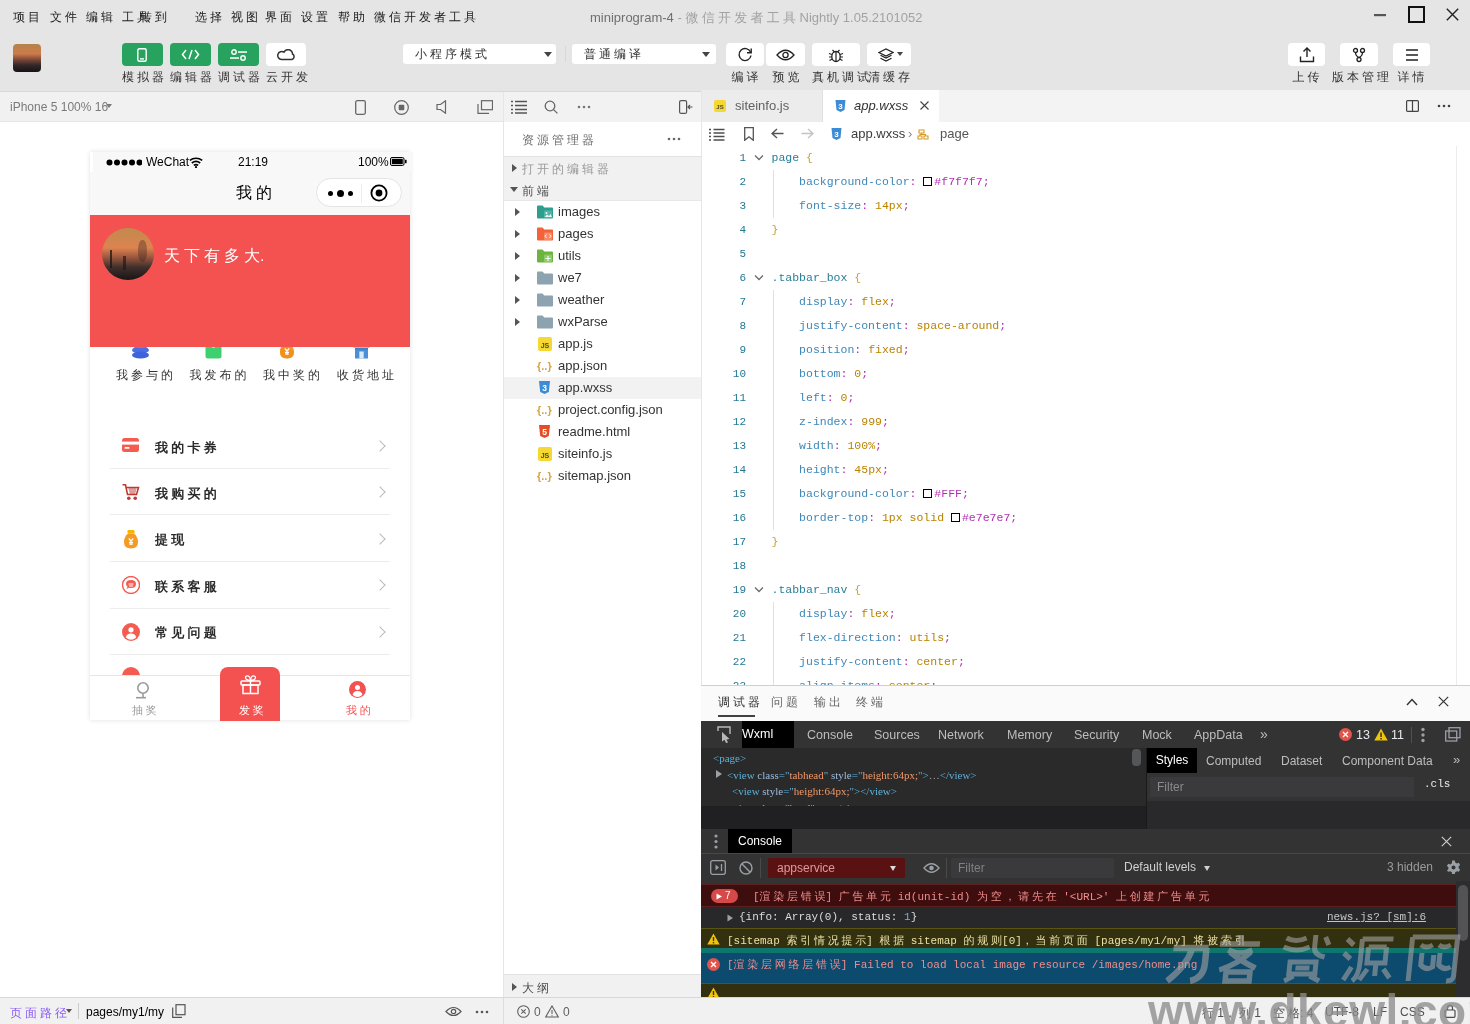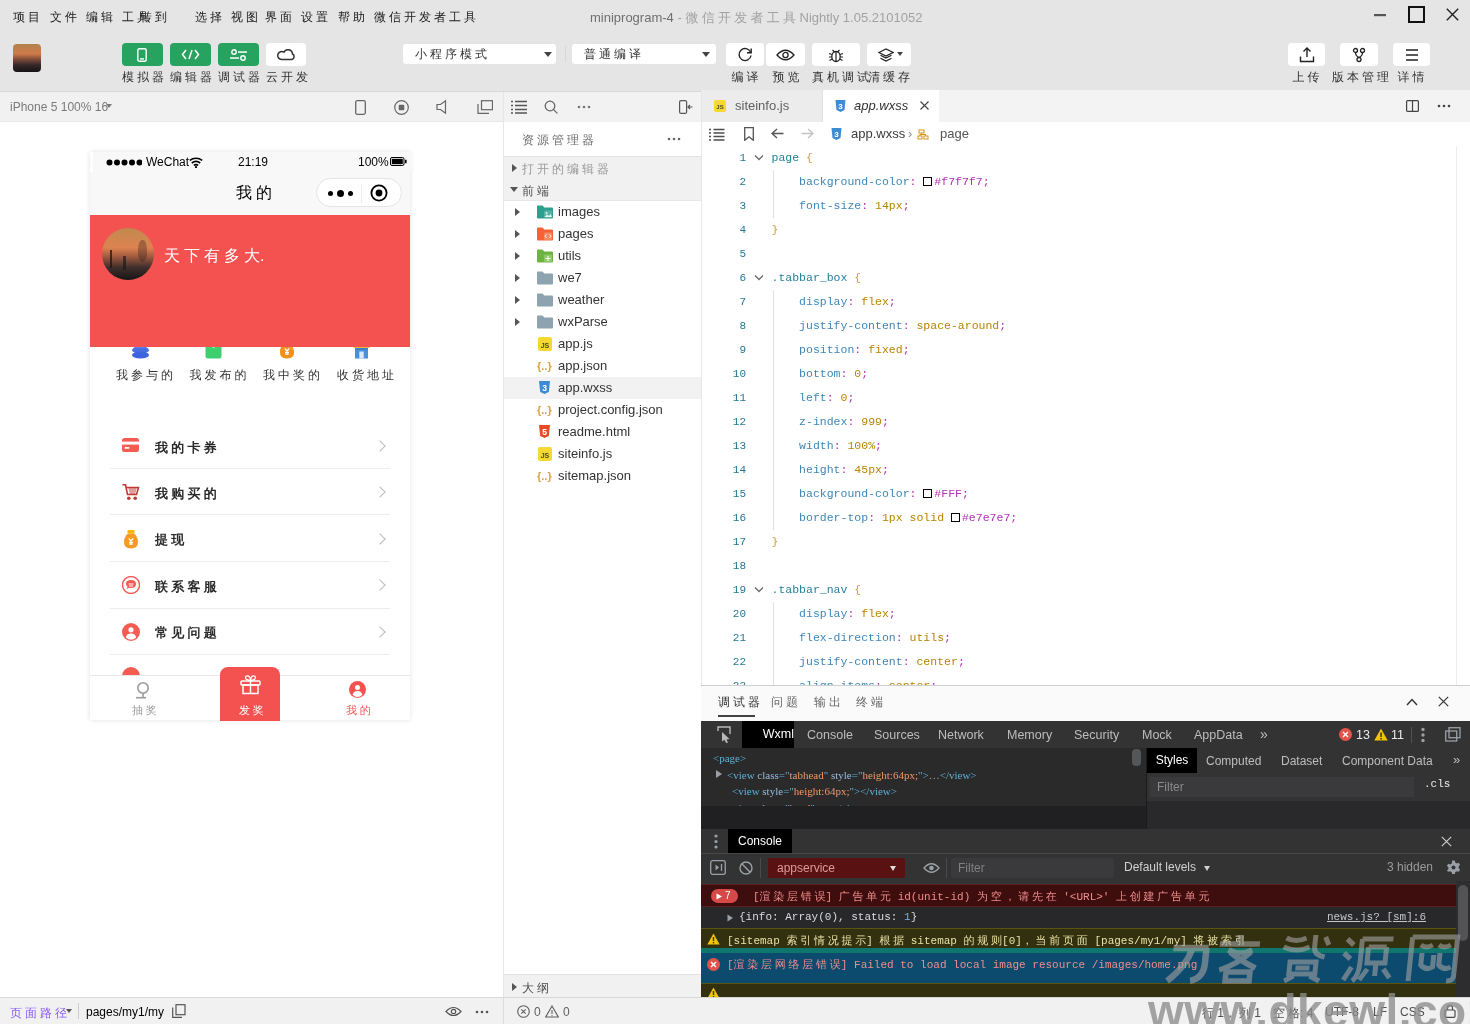--- a/index.html
+++ b/index.html
@@ -596,21 +596,21 @@
       </svg>
     <svg class="abs" style="left:737px;top:10px" width="11" height="11">
         <path d="M0.8 0.8 L10.2 10.2 M10.2 0.8 L0.8 10.2" stroke="#333" stroke-width="1.2"></path>
       </svg>
   </div>
   <div class="abs" id="dbgtool">
     <svg class="abs" style="left:16px;top:5px" width="17" height="17">
         <path d="M1 5 V1 H13 V8" fill="none" stroke="#b9b9b9" stroke-width="1.4"></path>
         <path d="M5 6 L12.5 13 L9.5 13.5 L11 16.5 L9 17 L7.5 13.8 L5 15.5 z" fill="#b9b9b9"></path>
       </svg>
-    <div class="abs" style="left:41px;top:0;width:52px;height:27px;background:#000;color:#fff;text-align:right;line-height:27px">Wxml</div>
+    <div class="abs" style="left:41px;top:0;width:52px;height:27px;background:#000;color:#fff;text-align:left;line-height:27px">Wxml</div>
     <span class="abs" style="left:106px;top:7px">Console</span>
     <span class="abs" style="left:173px;top:7px">Sources</span>
     <span class="abs" style="left:237px;top:7px">Network</span>
     <span class="abs" style="left:306px;top:7px">Memory</span>
     <span class="abs" style="left:373px;top:7px">Security</span>
     <span class="abs" style="left:441px;top:7px">Mock</span>
     <span class="abs" style="left:493px;top:7px">AppData</span>
     <span class="abs" style="left:559px;top:5px;font-size:14px">»</span>
     <svg class="abs" style="left:638px;top:7px" width="13" height="13">
         <circle cx="6.5" cy="6.5" r="6.5" fill="#e35349"></circle>

